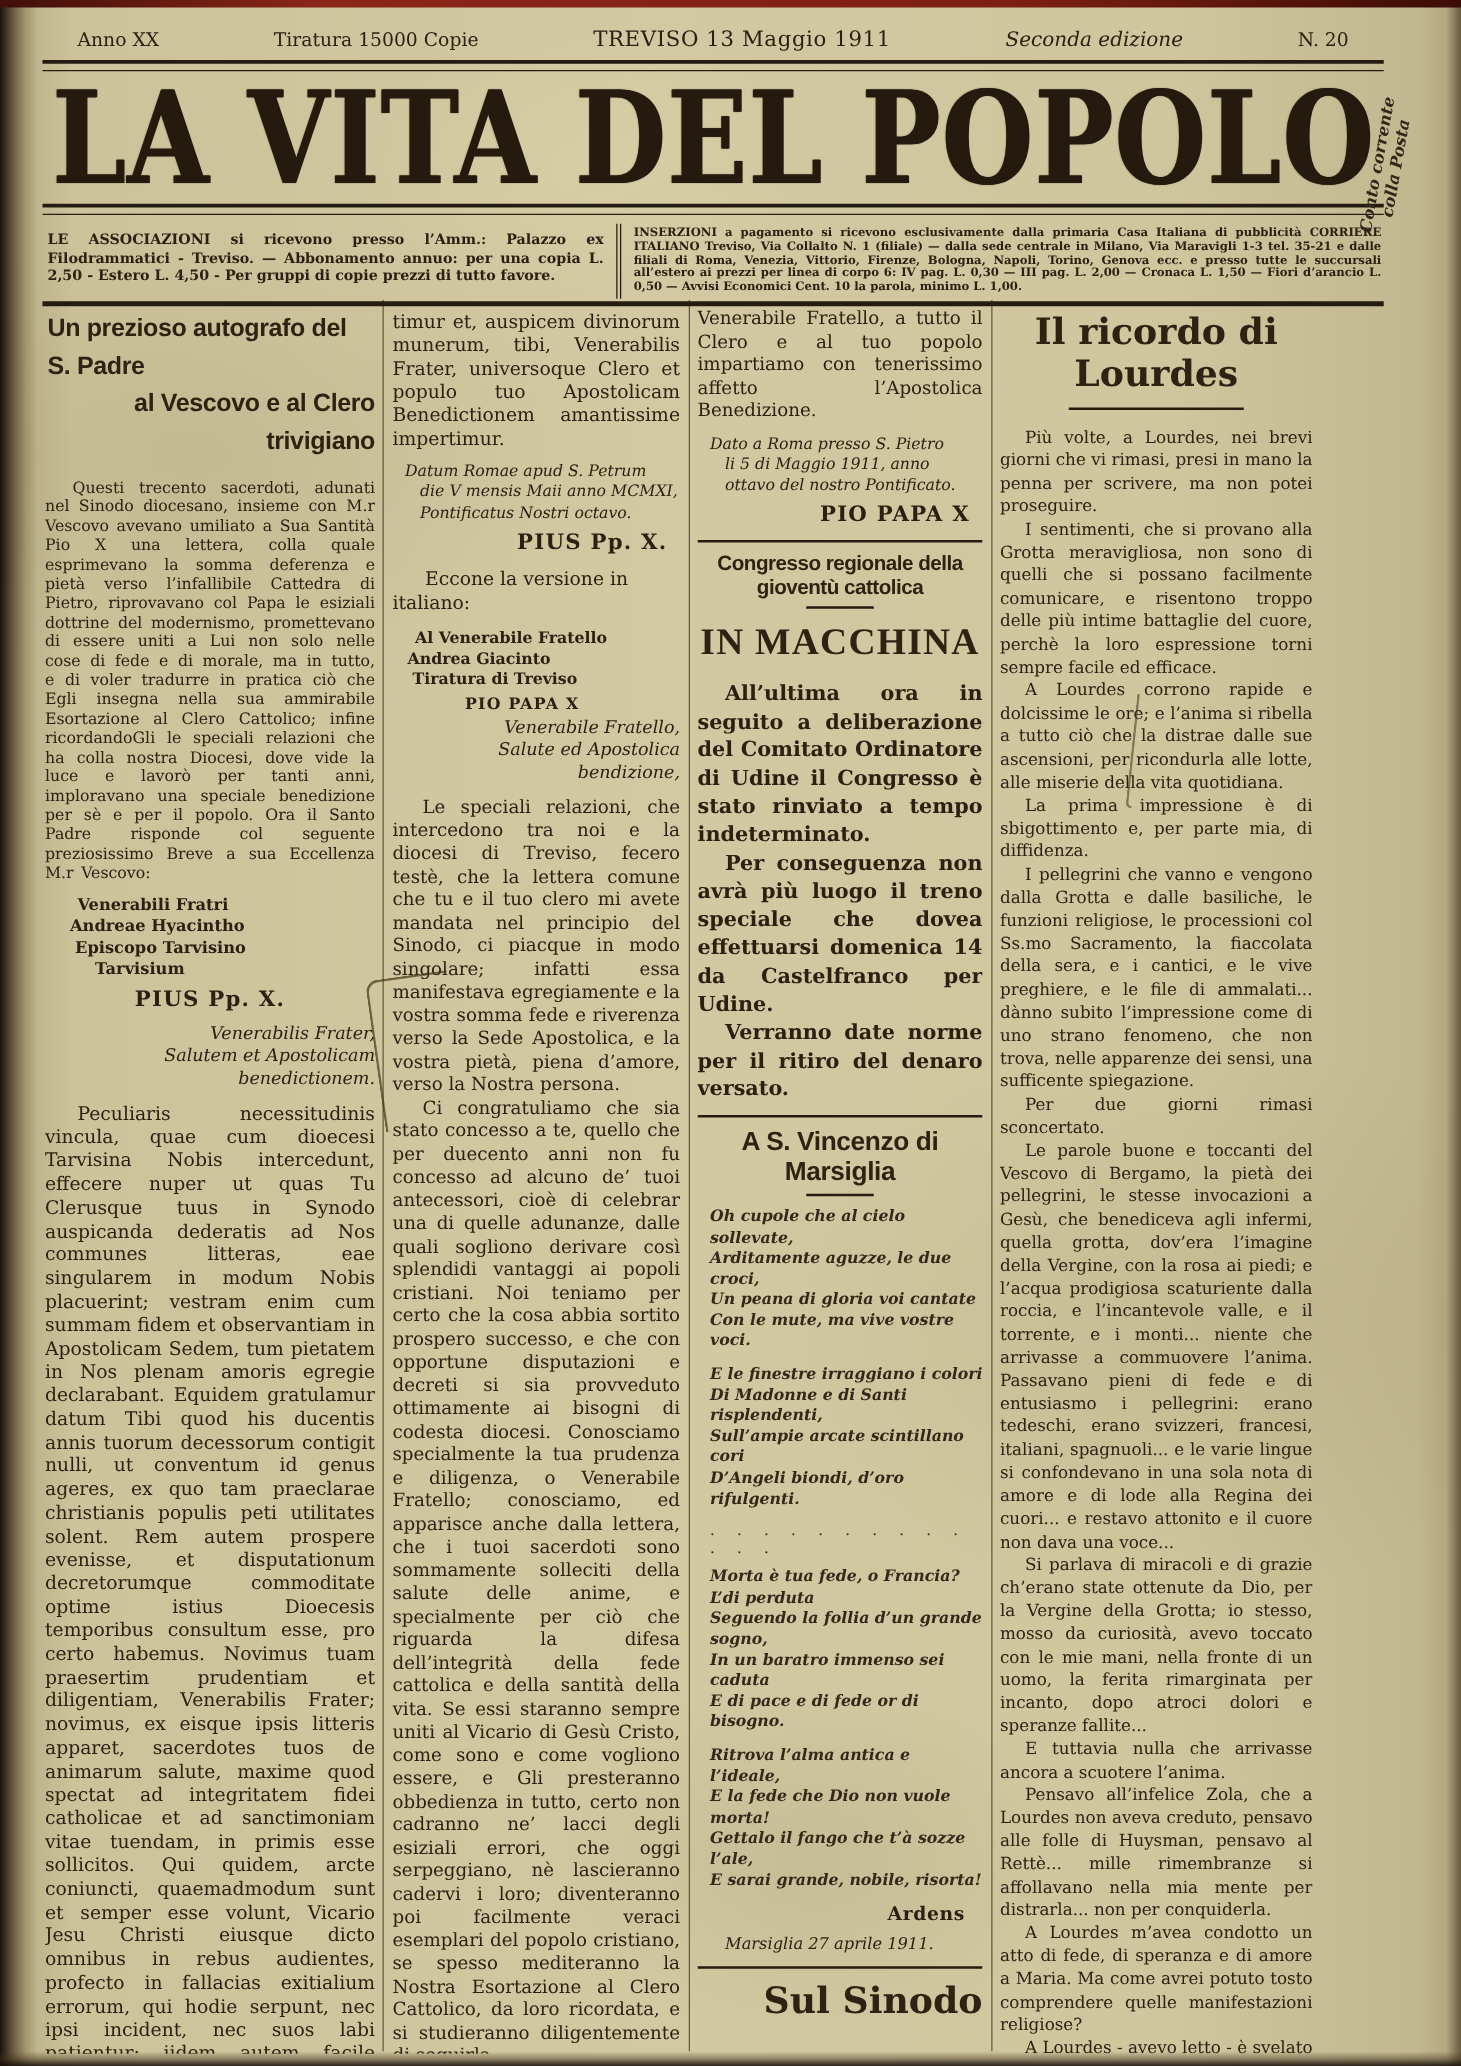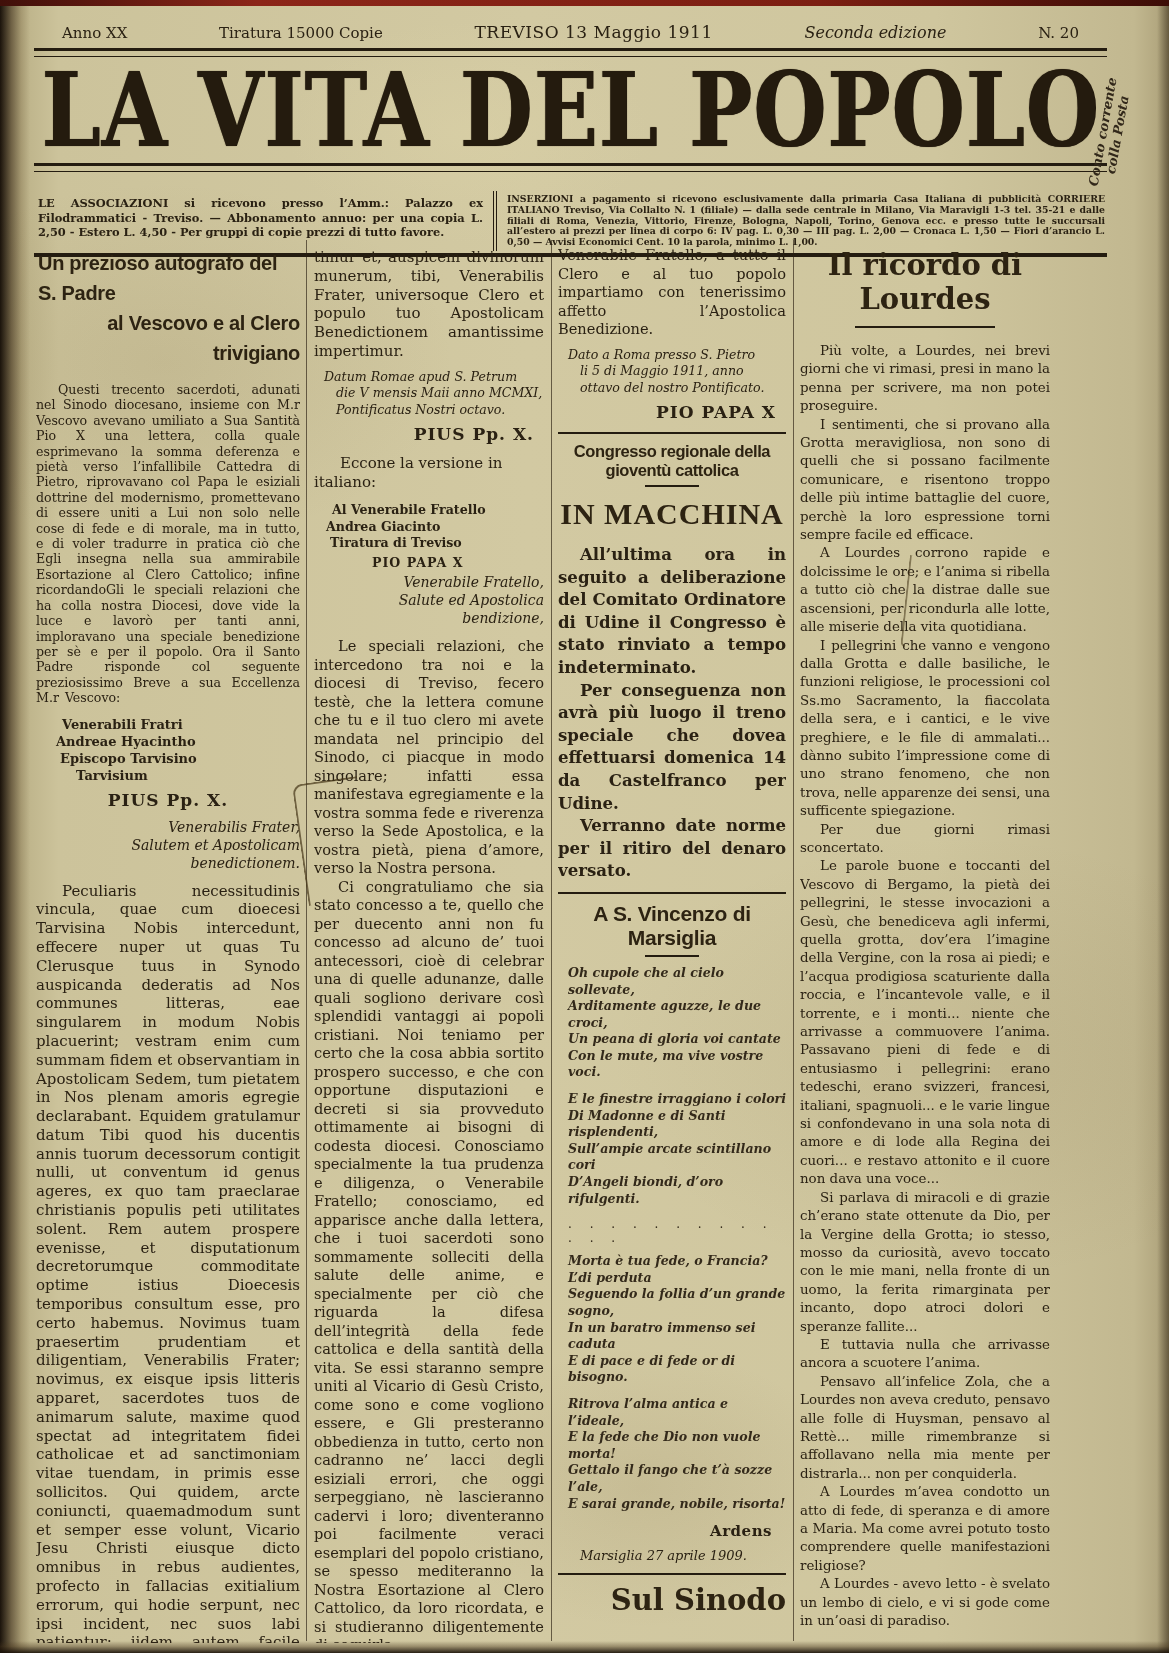--- a/index.html
+++ b/index.html
@@ -36,21 +36,21 @@
     font-size:84px;line-height:100px;letter-spacing:1px;
     transform:scaleY(1.22);transform-origin:50% 60%;
     color:#241b0e;text-shadow:1px 0 0 #241b0e, 0 0 1px rgba(36,27,14,0.6);
   }
   .postal{
     position:absolute;right:-18px;top:78px;height:110px;
     writing-mode:vertical-rl;transform:rotate(190deg);
     font-style:italic;font-weight:bold;font-size:13px;line-height:15px;
     text-align:center;white-space:pre-line;color:#32281a;
   }
-  .info-row{display:flex;margin-top:19px;align-items:stretch;}
+  .info-row{display:flex;margin-top:7px;align-items:stretch;}
   .info-left{width:445px;padding:5px 10px 5px 4px;font-size:11.4px;line-height:14.5px;
     font-weight:bold;text-align:justify;}
   .info-right{flex:1;border-left:4px double #241c10;padding:3px 2px 3px 10px;
     font-size:9.3px;line-height:10.8px;font-weight:bold;text-align:justify;}
   .rule-thick{height:4px;background:#241c10;margin-top:2px;}
 
   
   .col{position:absolute;top:240px;bottom:10px;overflow:hidden;}
   #col1{left:36px;width:264px;}
   #col2{left:314px;width:230px;}
@@ -225,33 +225,34 @@
         <div class="poem-line">In un baratro immenso sei caduta</div>
         <div class="poem-line">E di pace e di fede or di bisogno.</div>
       </div>
     <div class="stanza">
         <div class="poem-line">Ritrova l’alma antica e l’ideale,</div>
         <div class="poem-line">E la fede che Dio non vuole morta!</div>
         <div class="poem-line">Gettalo il fango che t’à sozze l’ale,</div>
         <div class="poem-line">E sarai grande, nobile, risorta!</div>
       </div>
     <div class="poet-sig">Ardens</div>
-    <div class="poem-date">Marsiglia 27 aprile 1909.</div>
+    <div class="poem-date">Marsiglia 27 aprile 1911.</div>
     <div class="rule-col"></div>
     <h3 class="sinodo-head">Sul Sinodo</h3>
 
   </section>
 
   <section class="col" id="col4">
     <h2 class="lourdes-head">Il ricordo di Lourdes</h2>
     <div class="rule-short"></div>
     <div>
         <p class="l-body">Più volte, a Lourdes, nei brevi giorni che vi rimasi, presi in mano la penna per scrivere, ma non potei proseguire.</p>
         <p class="l-body">I sentimenti, che si provano alla Grotta meravigliosa, non sono di quelli che si possano facilmente comunicare, e risentono troppo delle più intime battaglie del cuore, perchè la loro espressione torni sempre facile ed efficace.</p>
         <p class="l-body">A Lourdes corrono rapide e dolcissime le ore; e l’anima si ribella a tutto ciò che la distrae dalle sue ascensioni, per ricondurla alle lotte, alle miserie della vita quotidiana.</p>
+        <p class="l-body">La prima impressione è di sbigottimento e, per parte mia, di diffidenza.</p>
         <p class="l-body">I pellegrini che vanno e vengono dalla Grotta e dalle basiliche, le funzioni religiose, le processioni col Ss.mo Sacramento, la fiaccolata della sera, e i cantici, e le vive preghiere, e le file di ammalati... dànno subito l’impressione come di uno strano fenomeno, che non trova, nelle apparenze dei sensi, una sufficente spiegazione.</p>
         <p class="l-body">Per due giorni rimasi sconcertato.</p>
         <p class="l-body">Le parole buone e toccanti del Vescovo di Bergamo, la pietà dei pellegrini, le stesse invocazioni a Gesù, che benediceva agli infermi, quella grotta, dov’era l’imagine della Vergine, con la rosa ai piedi; e l’acqua prodigiosa scaturiente dalla roccia, e l’incantevole valle, e il torrente, e i monti... niente che arrivasse a commuovere l’anima. Passavano pieni di fede e di entusiasmo i pellegrini: erano tedeschi, erano svizzeri, francesi, italiani, spagnuoli... e le varie lingue si confondevano in una sola nota di amore e di lode alla Regina dei cuori... e restavo attonito e il cuore non dava una voce...</p>
         <p class="l-body">Si parlava di miracoli e di grazie ch’erano state ottenute da Dio, per la Vergine della Grotta; io stesso, mosso da curiosità, avevo toccato con le mie mani, nella fronte di un uomo, la ferita rimarginata per incanto, dopo atroci dolori e speranze fallite...</p>
         <p class="l-body">E tuttavia nulla che arrivasse ancora a scuotere l’anima.</p>
         <p class="l-body">Pensavo all’infelice Zola, che a Lourdes non aveva creduto, pensavo alle folle di Huysman, pensavo al Rettè... mille rimembranze si affollavano nella mia mente per distrarla... non per conquiderla.</p>
         <p class="l-body">A Lourdes m’avea condotto un atto di fede, di speranza e di amore a Maria. Ma come avrei potuto tosto comprendere quelle manifestazioni religiose?</p>
         <p class="l-body">A Lourdes - avevo letto - è svelato un lembo di cielo, e vi si gode come in un’oasi di paradiso.</p>
       </div>
   </section>

